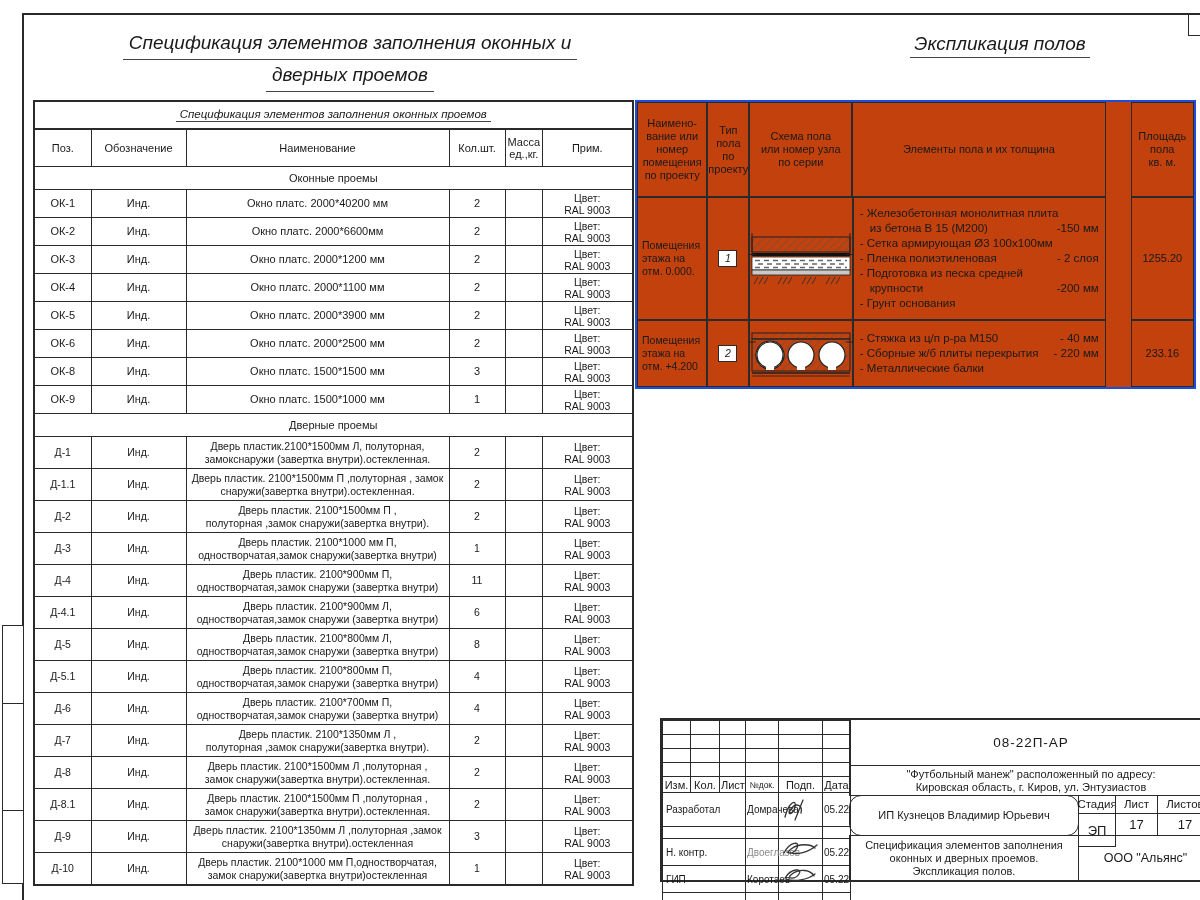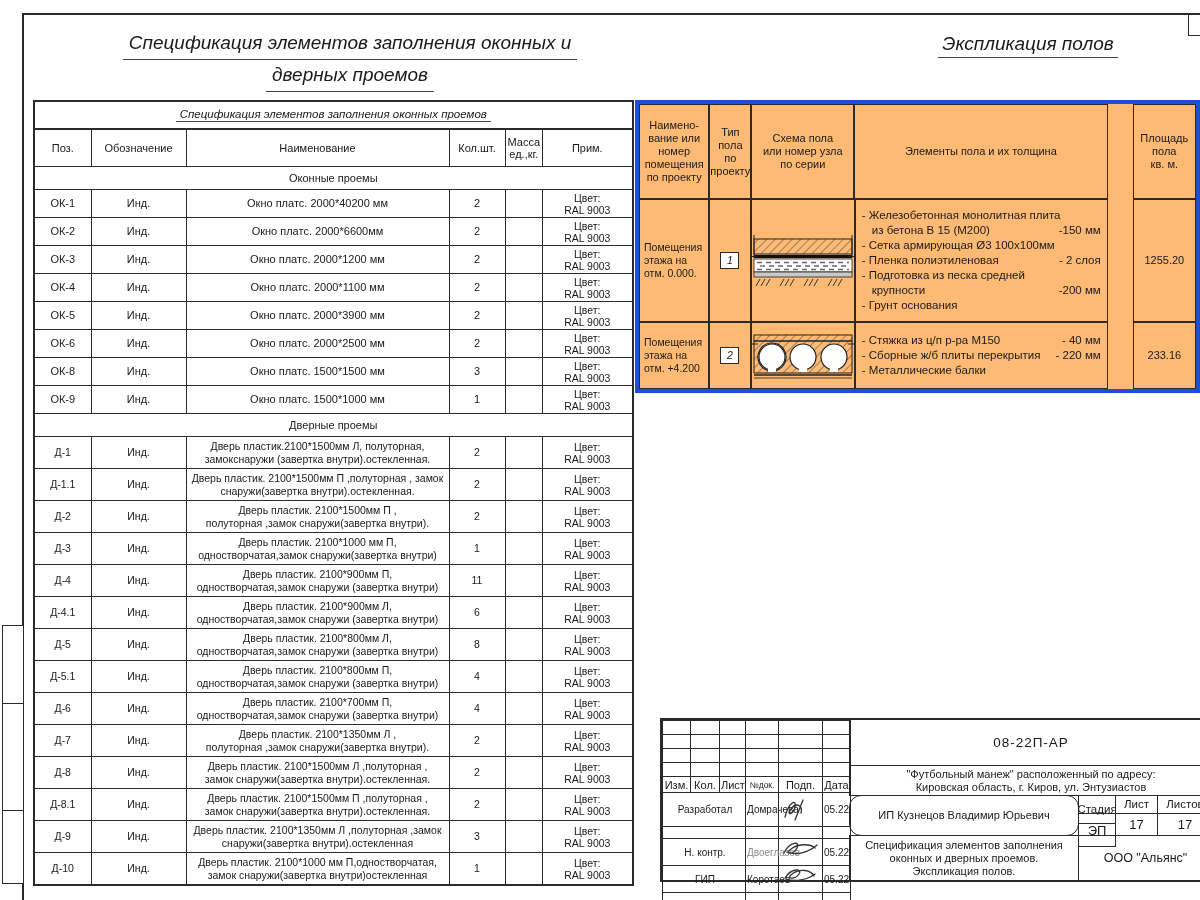--- a/index.html
+++ b/index.html
@@ -9,36 +9,36 @@
   }
   
   .frame-top{position:absolute;left:22px;top:13px;width:1178px;height:0;border-top:2px solid #2a2a2a;}
   .frame-left{position:absolute;left:22px;top:13px;width:0;height:887px;border-left:2px solid #2a2a2a;}
   .corner-box{position:absolute;left:1188px;top:13px;width:12px;height:22px;border-left:1.5px solid #2a2a2a;border-bottom:1.5px solid #2a2a2a;}
   .margin-box{position:absolute;left:2px;width:20px;border:1.5px solid #2a2a2a;background:#fff;}
   
   .main-title{position:absolute;left:70px;top:28px;width:560px;text-align:center;
     font-style:italic;font-size:19px;line-height:30px;}
   .main-title span{display:inline-block;border-bottom:1.5px solid #444;padding:0 6px 1px 6px;}
-  .right-title{position:absolute;left:858px;top:33px;width:340px;text-align:center;font-style:italic;font-size:19px;}
+  .right-title{position:absolute;left:830px;top:33px;width:340px;text-align:center;font-style:italic;font-size:19px;}
   .right-title span{display:inline-block;border-bottom:1.5px solid #444;padding:0 4px 2px 4px;}
   
   table.spec{position:absolute;left:33px;top:100px;border-collapse:collapse;table-layout:fixed;
     border:2px solid #2a2a2a;background:#fff;}
   table.spec td{border:1px solid #2a2a2a;text-align:center;vertical-align:middle;
     font-size:11px;line-height:12.5px;padding:1px 2px;white-space:pre-line;overflow:hidden;}
   table.spec tr.caption-row td{border-bottom:2px solid #2a2a2a;height:24px;font-style:italic;font-size:11.5px;}
   table.spec tr.caption-row td span{display:inline-block;border-bottom:1px solid #444;padding:0 4px 1px 4px;}
   table.spec tr.head-row td{height:34px;font-size:11px;}
   table.spec tr.section-row td{height:20px;font-size:11px;}
   table.spec tr.win-row td{height:25px;}
   table.spec tr.door-row td{height:29px;font-size:10.5px;}
   table.spec td.c-note{font-size:10.5px;line-height:12px;}
   
-  .floor{position:absolute;left:635px;top:100px;width:557px;border:4px solid #1d4ed8;background:#fdba74;}
+  .floor{position:absolute;left:635px;top:100px;width:557px;border:2px solid #1d4ed8;background:#c2410c;}
   .floor .frow{display:flex;}
   .floor .fcell{border:1px solid #2a2a2a;box-sizing:border-box;display:flex;flex-direction:column;
     align-items:center;justify-content:center;text-align:center;font-size:11px;line-height:13px;
     white-space:pre-line;padding:2px;}
   .floor .h{height:95px;}
   .floor .w-room{width:71px;}
   .floor .w-type{width:42px;}
   .floor .w-scheme{width:104px;}
   .floor .w-elems{width:256px;}
   .floor .w-area{width:64px;margin-left:25px;}
@@ -50,21 +50,21 @@
   .elem-line .ind{padding-left:10px;text-align:right;}
   .area-cell{font-size:12px;}
   
   .notes{position:absolute;left:822px;top:404px;font-size:11px;line-height:14px;}
   
   .tblock{position:absolute;left:660px;top:718px;width:550px;height:164px;border:2px solid #2a2a2a;box-sizing:border-box;background:#fff;}
   .tb-cell{position:absolute;border:1px solid #2a2a2a;box-sizing:border-box;display:flex;align-items:center;justify-content:center;
     text-align:center;font-size:11px;line-height:13px;overflow:visible;background:transparent;}
   .tb-left-table{position:absolute;left:0;top:0;width:188px;height:164px;border-collapse:collapse;table-layout:fixed;}
   .tb-left-table td{border:1px solid #2a2a2a;font-size:10px;padding:0 1px;text-align:center;vertical-align:middle;overflow:visible;}
-  .tb-left-table td.role{text-align:center;padding-left:3px;margin-top:40px;}
+  .tb-left-table td.role{text-align:left;padding-left:3px;margin-top:40px;}
   .muted{color:#8a8a8a;}
   .sig-svg{display:block;margin:auto;}
   .code-cell{font-size:13.5px;letter-spacing:1px;}
   .addr-cell{font-size:11px;}
   .client-cell{font-size:11px;border-radius:12px;}
   .doc-title-cell{font-size:11px;}
   .company-cell{font-size:12.5px;}
   .stage-head{font-size:11.5px;}
   .stage-val{font-size:13px;}
 </style>
@@ -560,21 +560,21 @@
         </tbody>
     </table>
 
     <div class="tb-cell code-cell" style="left:187px;top:-1px;width:364px;height:47px;">08-22П-АР</div>
     <div class="tb-cell addr-cell" style="left:187px;top:45px;width:364px;height:31px;">
       <div><span>"Футбольный манеж" расположенный по адресу:</span><br>
            <span>Кировская область, г. Киров, ул. Энтузиастов</span></div>
     </div>
     <div class="tb-cell client-cell" style="left:187px;top:75px;width:230px;height:41px;">ИП Кузнецов Владимир Юрьевич</div>
 
-    <div class="tb-cell stage-head" style="left:416px;top:75px;width:38px;height:29px;">Стадия</div>
+    <div class="tb-cell stage-head" style="left:416px;top:75px;width:38px;height:19px;">Стадия</div>
     <div class="tb-cell stage-head" style="left:453px;top:75px;width:43px;height:19px;">Лист</div>
     <div class="tb-cell stage-head" style="left:495px;top:75px;width:56px;height:19px;">Листов</div>
     <div class="tb-cell stage-val" style="left:416px;top:93px;width:38px;height:34px;">ЭП</div>
     <div class="tb-cell stage-val" style="left:453px;top:93px;width:43px;height:23px;">17</div>
     <div class="tb-cell stage-val" style="left:495px;top:93px;width:56px;height:23px;">17</div>
 
     <div class="tb-cell doc-title-cell" style="left:187px;top:115px;width:230px;height:46px;white-space:pre-line;">Спецификация элементов заполнения
 оконных и дверных проемов.
 Экспликация полов.</div>
     <div class="tb-cell company-cell" style="left:416px;top:115px;width:135px;height:46px;">ООО "Альянс"</div>

